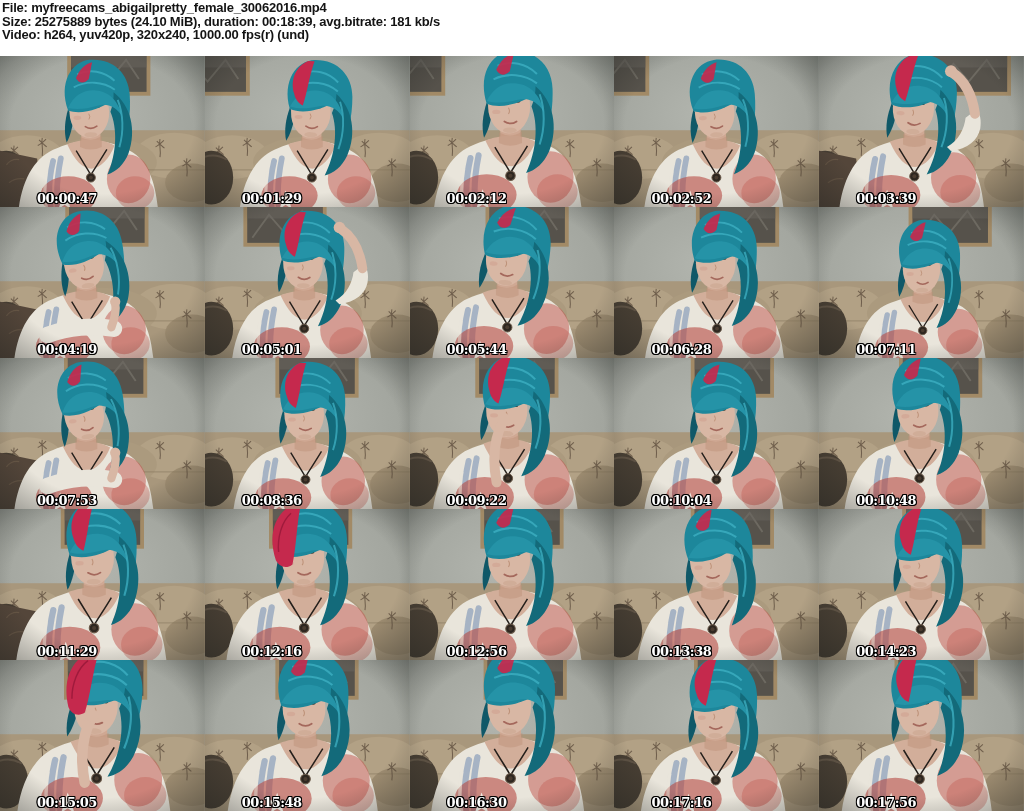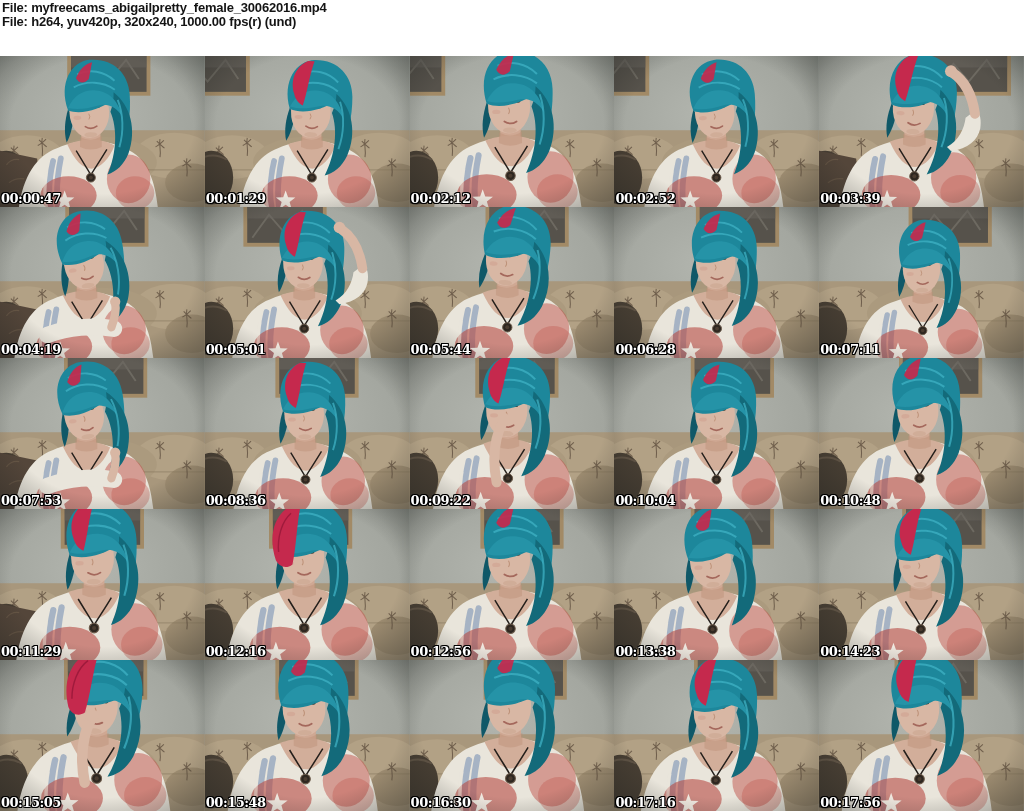--- a/index.html
+++ b/index.html
@@ -3,28 +3,29 @@
 <meta charset="utf-8">
 <style>
   html,body{margin:0;padding:0;background:#ffffff;}
   body{width:1024px;height:811px;overflow:hidden;font-family:"Liberation Sans",sans-serif;}
   .header{width:1024px;height:56px;background:#ffffff;padding:1px 0 0 2px;box-sizing:border-box;}
   .header div{font-size:13px;line-height:13.7px;font-weight:bold;color:#141414;letter-spacing:-0.2px;white-space:nowrap;}
   .grid{width:1024px;height:755px;display:grid;grid-template-columns:repeat(5,1fr);grid-template-rows:repeat(5,151px);}
   .thumb{position:relative;overflow:hidden;background:#9aa09a;}
   .thumb svg{display:block;width:100%;height:100%;}
   .ts{position:absolute;left:1px;bottom:1px;font-family:"DejaVu Serif","Liberation Serif",serif;font-weight:bold;font-size:13px;letter-spacing:-0.5px;color:#ffffff;
-      text-shadow:-1px -1px 0 #000,1px -1px 0 #000,-1px 1px 0 #000,1px 1px 0 #000,0 -1px 0 #000,0 1px 0 #000,-1px 0 0 #000,1px 0 0 #000;}
+      text-shadow:-1px -1px 0 #000,1px -1px 0 #000,-1px 1px 0 #000,1px 1px 0 #000,0 -1px 0 #000,0 1px 0 #000,-1px 0 0 #000,1px 0 0 #000;padding-left:36px;}
 </style>
 </head>
 <body>
 
 <div class="header">
   <div>File: myfreecams_abigailpretty_female_30062016.mp4</div>
-  <div>File: h264, yuv420p, 320x240, 1000.00 fps(r) (und)</div>
+  <div>Size: 25275889 bytes (24.10 MiB), duration: 00:18:39, avg.bitrate: 181 kb/s</div>
+  <div>Video: h264, yuv420p, 320x240, 1000.00 fps(r) (und)</div>
 </div>
 
 <div class="grid">
   <div class="thumb">
     <div class="scene">
         <svg viewBox="0 0 320 240" preserveAspectRatio="none" xmlns="http://www.w3.org/2000/svg">
           <defs>
     <radialGradient id="wg0" cx="45%" cy="38%" r="78%">
       <stop offset="0" stop-color="#b2b5ae"></stop>
               <stop offset="0.65" stop-color="#a2a59e"></stop>

